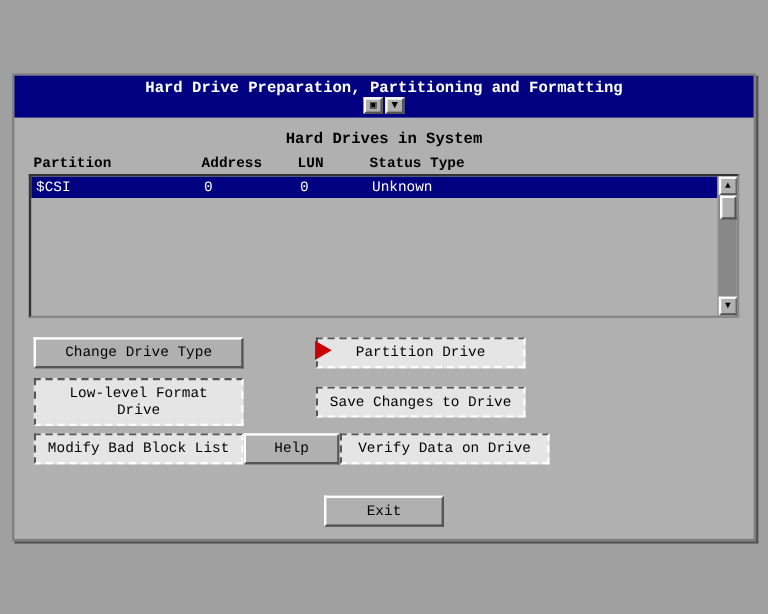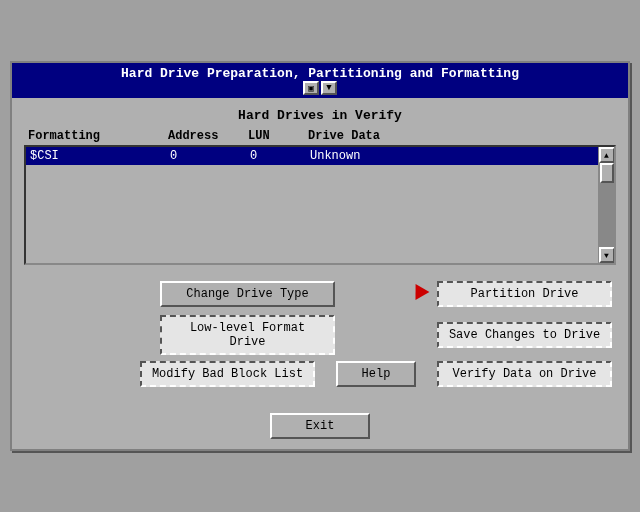--- a/index.html
+++ b/index.html
@@ -146,23 +146,22 @@
 
     .buttons-area {
       display: flex;
       flex-direction: column;
       gap: 6px;
       padding: 0 4px;
     }
 
     .buttons-row {
       display: flex;
-      justify-content: flex-end;
-      align-items: center;
-      gap: 21px;
+      justify-content: flex-start;
+      align-items: center;
     }
 
     .btn {
       background-color: #e5e5e5;
       border: 2px solid;
       border-color: #ffffff #555555 #555555 #ffffff;
       padding: 4px 8px;
       font-family: 'Courier New', monospace;
       font-size: 12px;
       cursor: pointer;
@@ -221,27 +220,27 @@
   <div class="title-bar">
     <span>Hard Drive Preparation, Partitioning and Formatting</span>
     <div class="title-bar-buttons">
       <div class="title-btn">▣</div>
       <div class="title-btn">▼</div>
     </div>
   </div>
 
   <div class="window-content">
 
-    <div class="section-title">Hard Drives in Verify</div>
+    <div class="section-title">Hard Drives in System</div>
 
     <div class="table-header">
-      <span>Formatting</span>
+      <span>Partition</span>
       <span>Address</span>
       <span>LUN</span>
-      <span>Drive Data</span>
+      <span>Status Type</span>
     </div>
 
     <div class="table-area">
       <div class="table-rows">
         <div class="table-row selected">
           <span>$CSI</span>
           <span>0</span>
           <span>0</span>
           <span>Unknown</span>
           <span></span>

